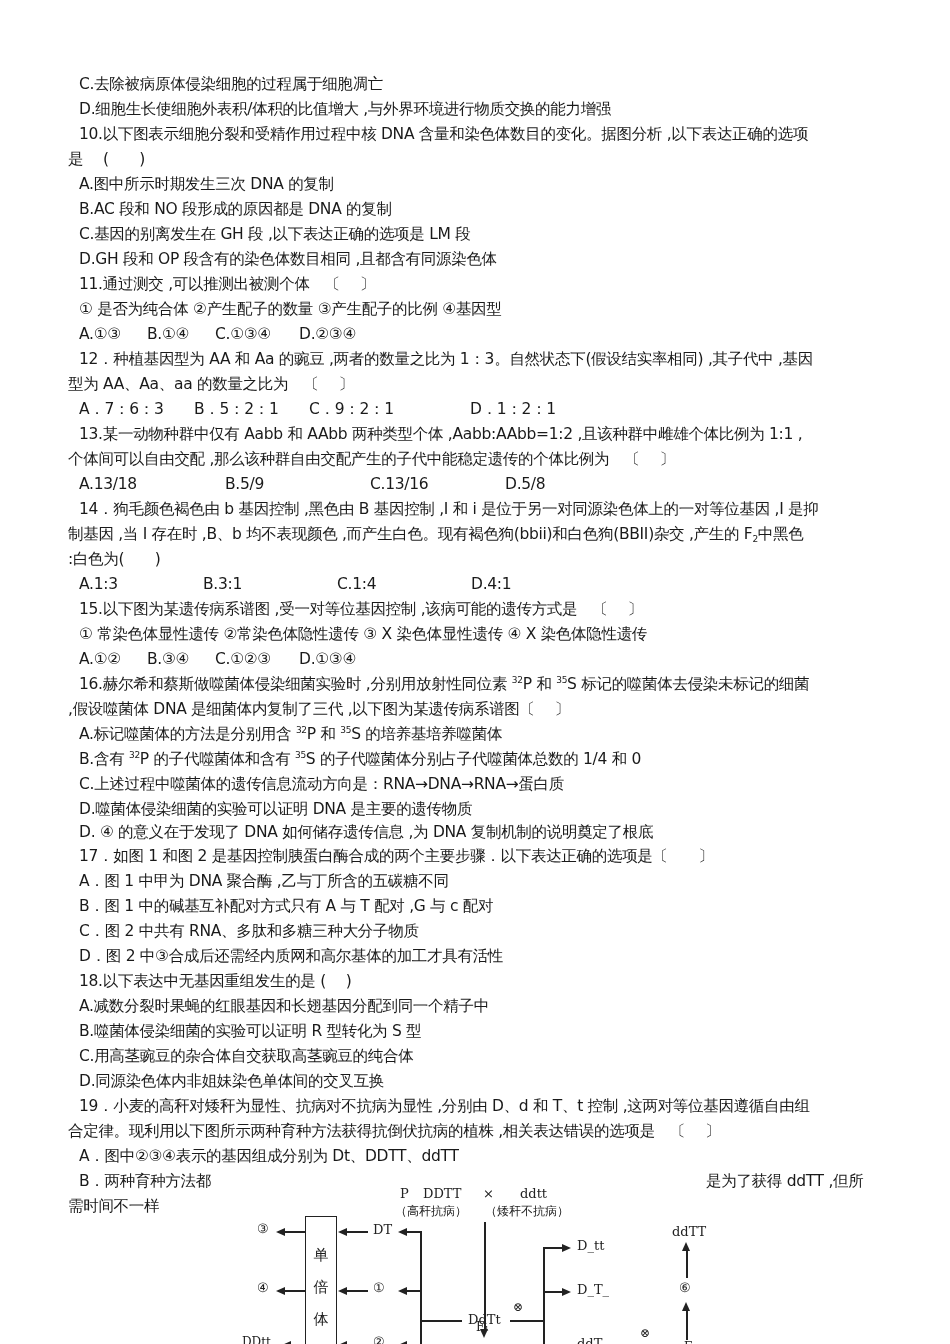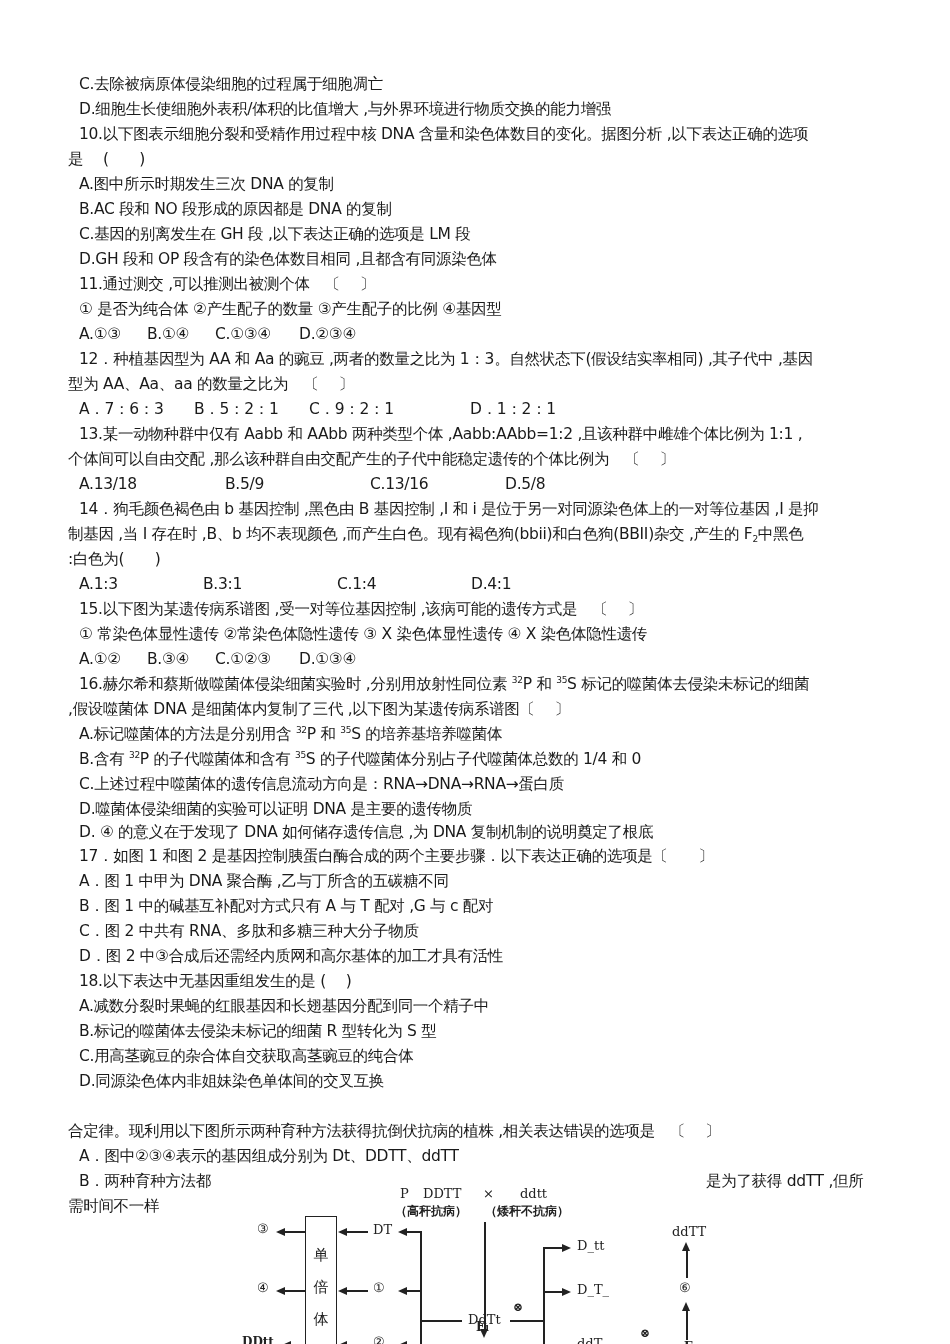--- a/index.html
+++ b/index.html
@@ -15,21 +15,21 @@
   }
   .line.cont { left: 68px; }
   .opt { display: inline-block; }
   sup { font-size: 9px; vertical-align: 6px; line-height: 0; }
   sub { font-size: 9px; vertical-align: -3px; line-height: 0; }
   .right-frag { position: absolute; left: 706px; white-space: nowrap; font-size: 15.5px; line-height: 20px; letter-spacing:-0.3px; }
 
   
   .diagram { position: absolute; left: 240px; top: 1184px; width: 480px; height: 160px; }
   .dg { position: absolute; font-family: "DejaVu Serif", "Liberation Serif", serif; font-size: 13px; color: #222; white-space: nowrap; }
-  .dg.small { font-size: 12px; font-weight: bold; }
+  .dg.small { font-size: 12px; }
   .box { position: absolute; border: 1.5px solid #222; background: #fff; }
   .hline { position: absolute; height: 1.5px; background: #222; }
   .vline { position: absolute; width: 1.5px; background: #222; }
   .ah-l { position: absolute; width: 0; height: 0; border-top: 4px solid transparent; border-bottom: 4px solid transparent; border-right: 9px solid #222; }
   .ah-r { position: absolute; width: 0; height: 0; border-top: 4px solid transparent; border-bottom: 4px solid transparent; border-left: 9px solid #222; }
   .ah-d { position: absolute; width: 0; height: 0; border-left: 4px solid transparent; border-right: 4px solid transparent; border-top: 9px solid #222; }
   .ah-u { position: absolute; width: 0; height: 0; border-left: 4px solid transparent; border-right: 4px solid transparent; border-bottom: 9px solid #222; }
   .vtext { position: absolute; font-family: "DejaVu Serif", serif; font-size: 15px; line-height: 30px; text-align: center; width: 30px; }
 </style>
 </head>
@@ -87,24 +87,25 @@
   <div class="line" style="top:822px">D. ④ 的意义在于发现了 DNA 如何储存遗传信息 ,为 DNA 复制机制的说明奠定了根底</div>
 
   <div class="line" style="top:846px">17．如图 1 和图 2 是基因控制胰蛋白酶合成的两个主要步骤．以下表达正确的选项是〔　　〕</div>
   <div class="line" style="top:871px">A．图 1 中甲为 DNA 聚合酶 ,乙与丁所含的五碳糖不同</div>
   <div class="line" style="top:896px">B．图 1 中的碱基互补配对方式只有 A 与 T 配对 ,G 与 c 配对</div>
   <div class="line" style="top:921px">C．图 2 中共有 RNA、多肽和多糖三种大分子物质</div>
   <div class="line" style="top:946px">D．图 2 中③合成后还需经内质网和高尔基体的加工才具有活性</div>
 
   <div class="line" style="top:971px">18.以下表达中无基因重组发生的是 (　 )</div>
   <div class="line" style="top:996px">A.减数分裂时果蝇的红眼基因和长翅基因分配到同一个精子中</div>
-  <div class="line" style="top:1021px">B.标记的噬菌体去侵染未标记的细菌 R 型转化为 S 型</div>
+  <div class="line" style="top:1021px">B.噬菌体侵染细菌的实验可以证明 R 型转化为 S 型</div>
   <div class="line" style="top:1046px">C.用高茎豌豆的杂合体自交获取高茎豌豆的纯合体</div>
   <div class="line" style="top:1071px">D.同源染色体内非姐妹染色单体间的交叉互换</div>
 
+  <div class="line" style="top:1096px">19．小麦的高秆对矮秆为显性、抗病对不抗病为显性 ,分别由 D、d 和 T、t 控制 ,这两对等位基因遵循自由组</div>
   <div class="line cont" style="top:1121px">合定律。现利用以下图所示两种育种方法获得抗倒伏抗病的植株 ,相关表达错误的选项是　〔　 〕</div>
   <div class="line" style="top:1146px">A．图中②③④表示的基因组成分别为 Dt、DDTT、ddTT</div>
   <div class="line" style="top:1171px">B．两种育种方法都</div>
   <div class="right-frag" style="top:1171px">是为了获得 ddTT ,但所</div>
   <div class="line cont" style="top:1196px">需时间不一样</div>
 
   <div class="diagram">
 
     <div class="dg" style="left:160px; top:2px">P</div>
     <div class="dg" style="left:183px; top:2px">DDTT</div>

